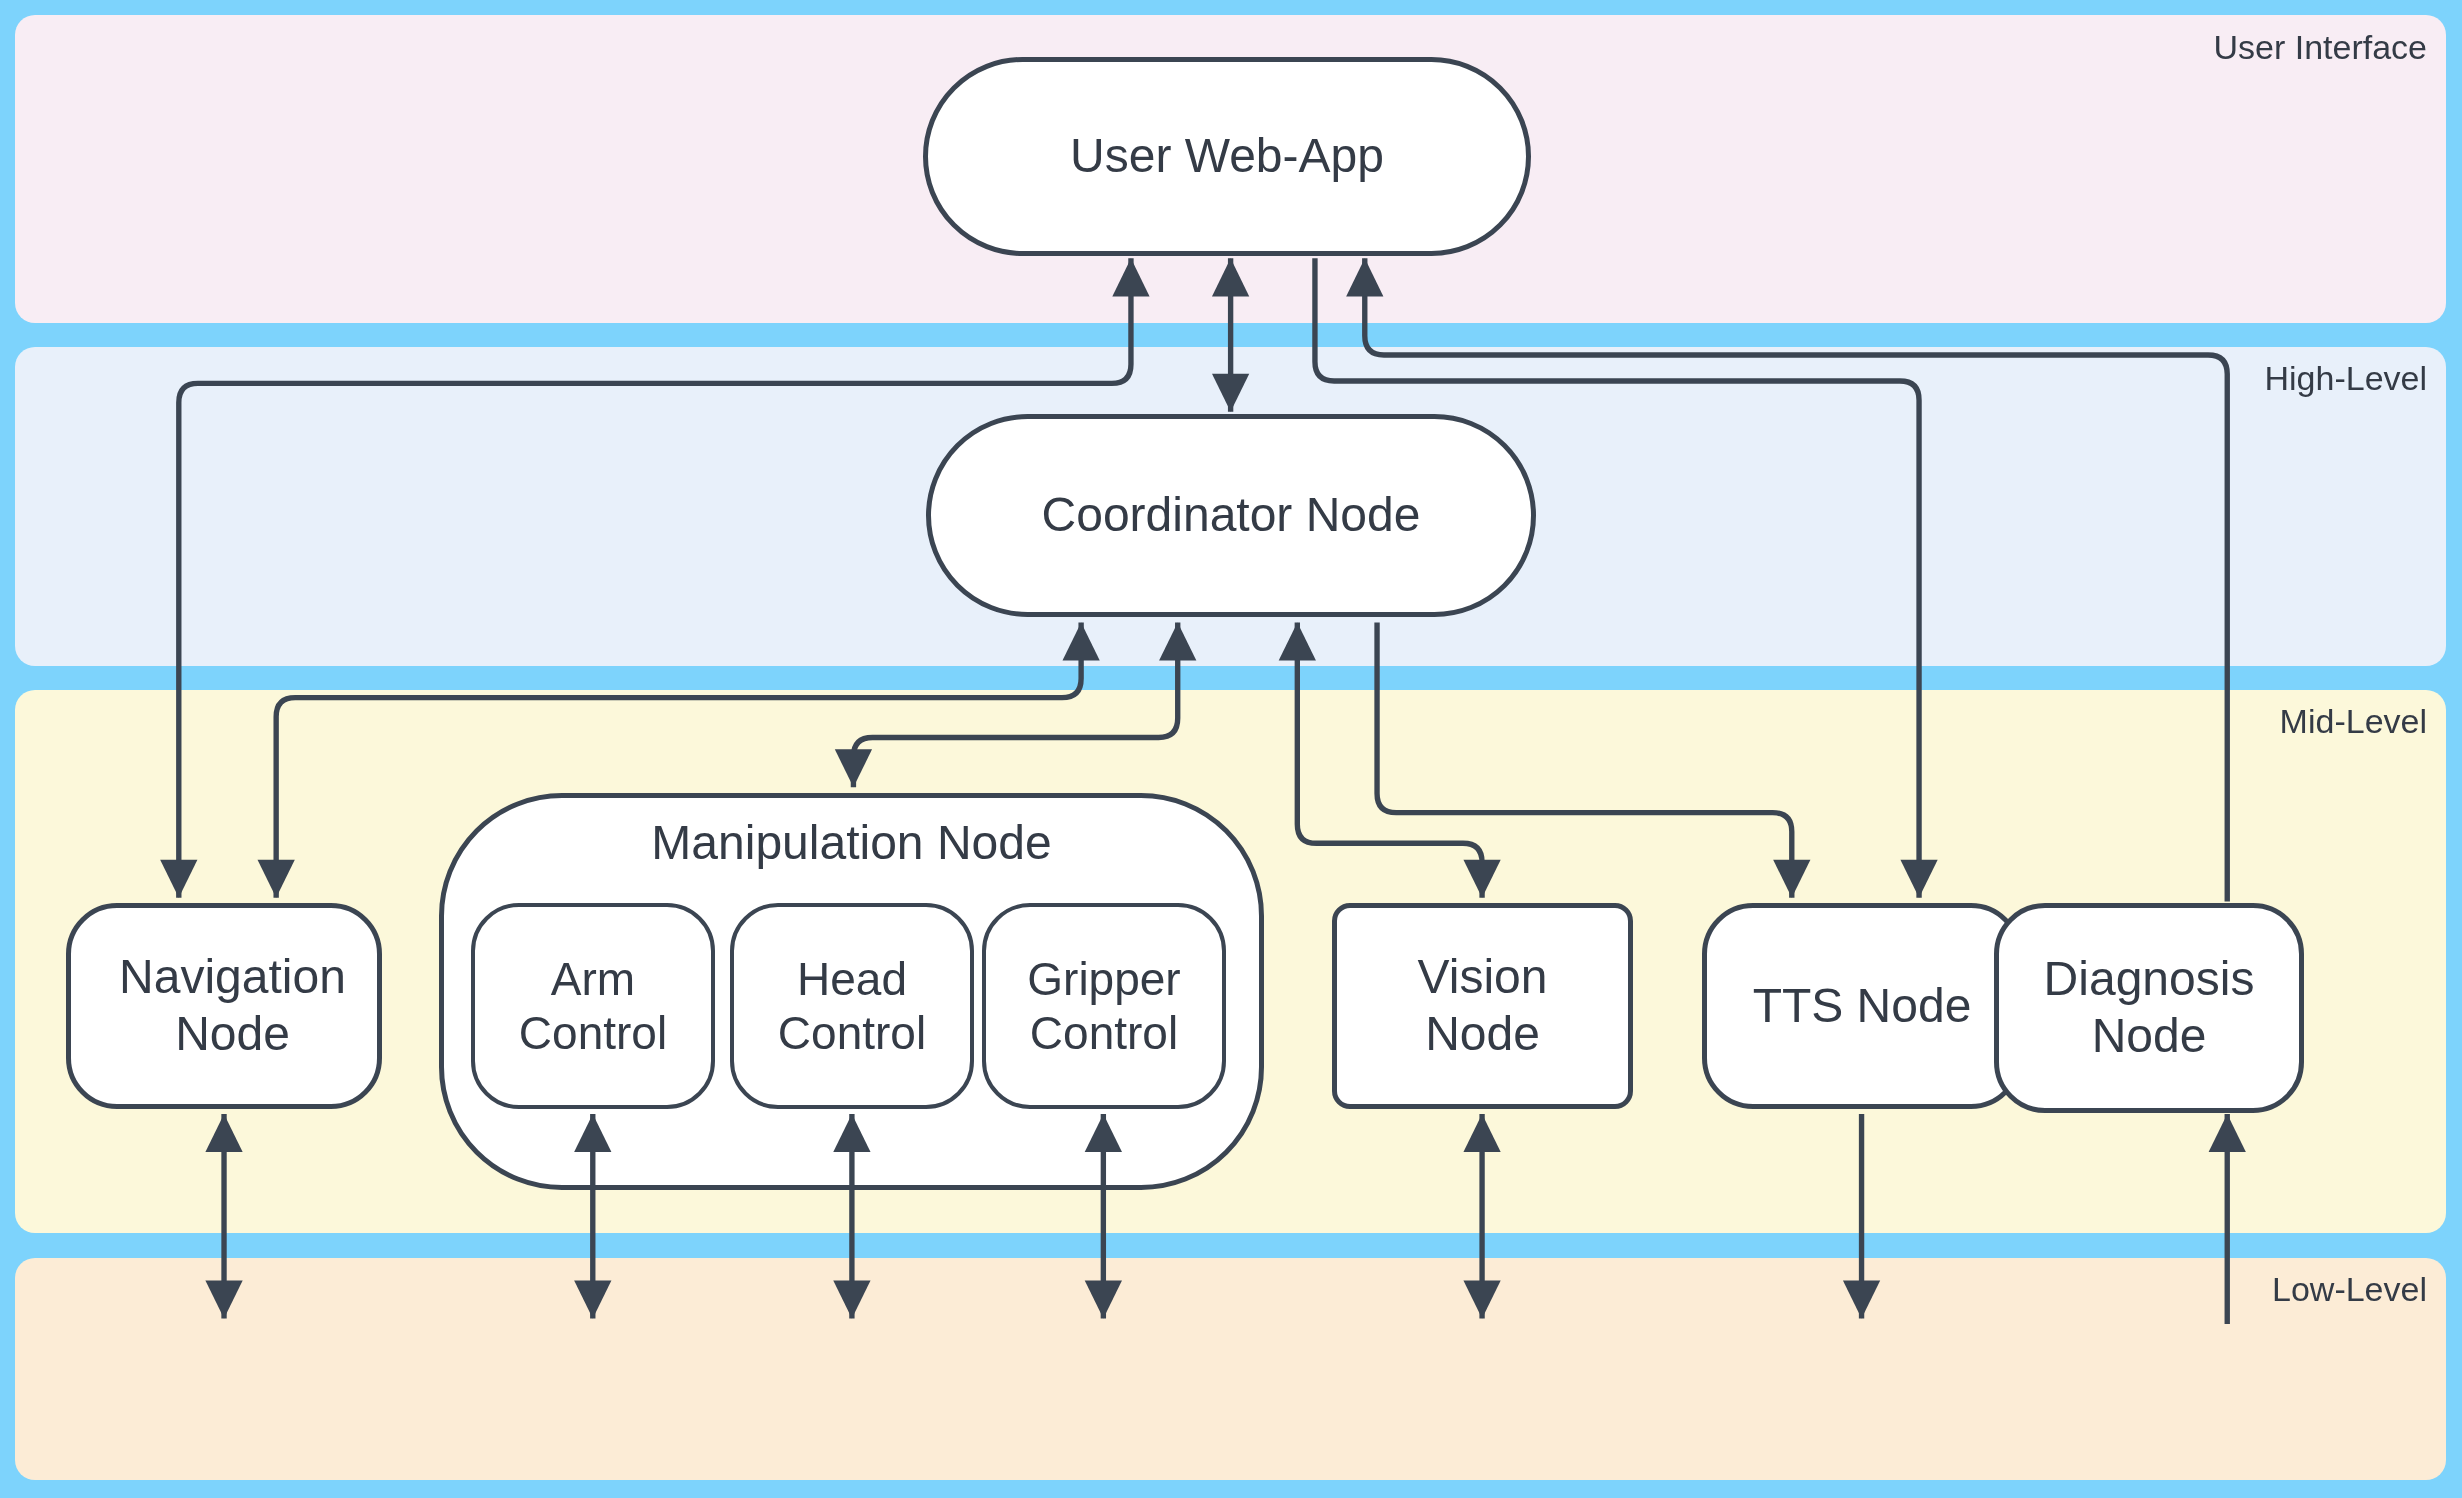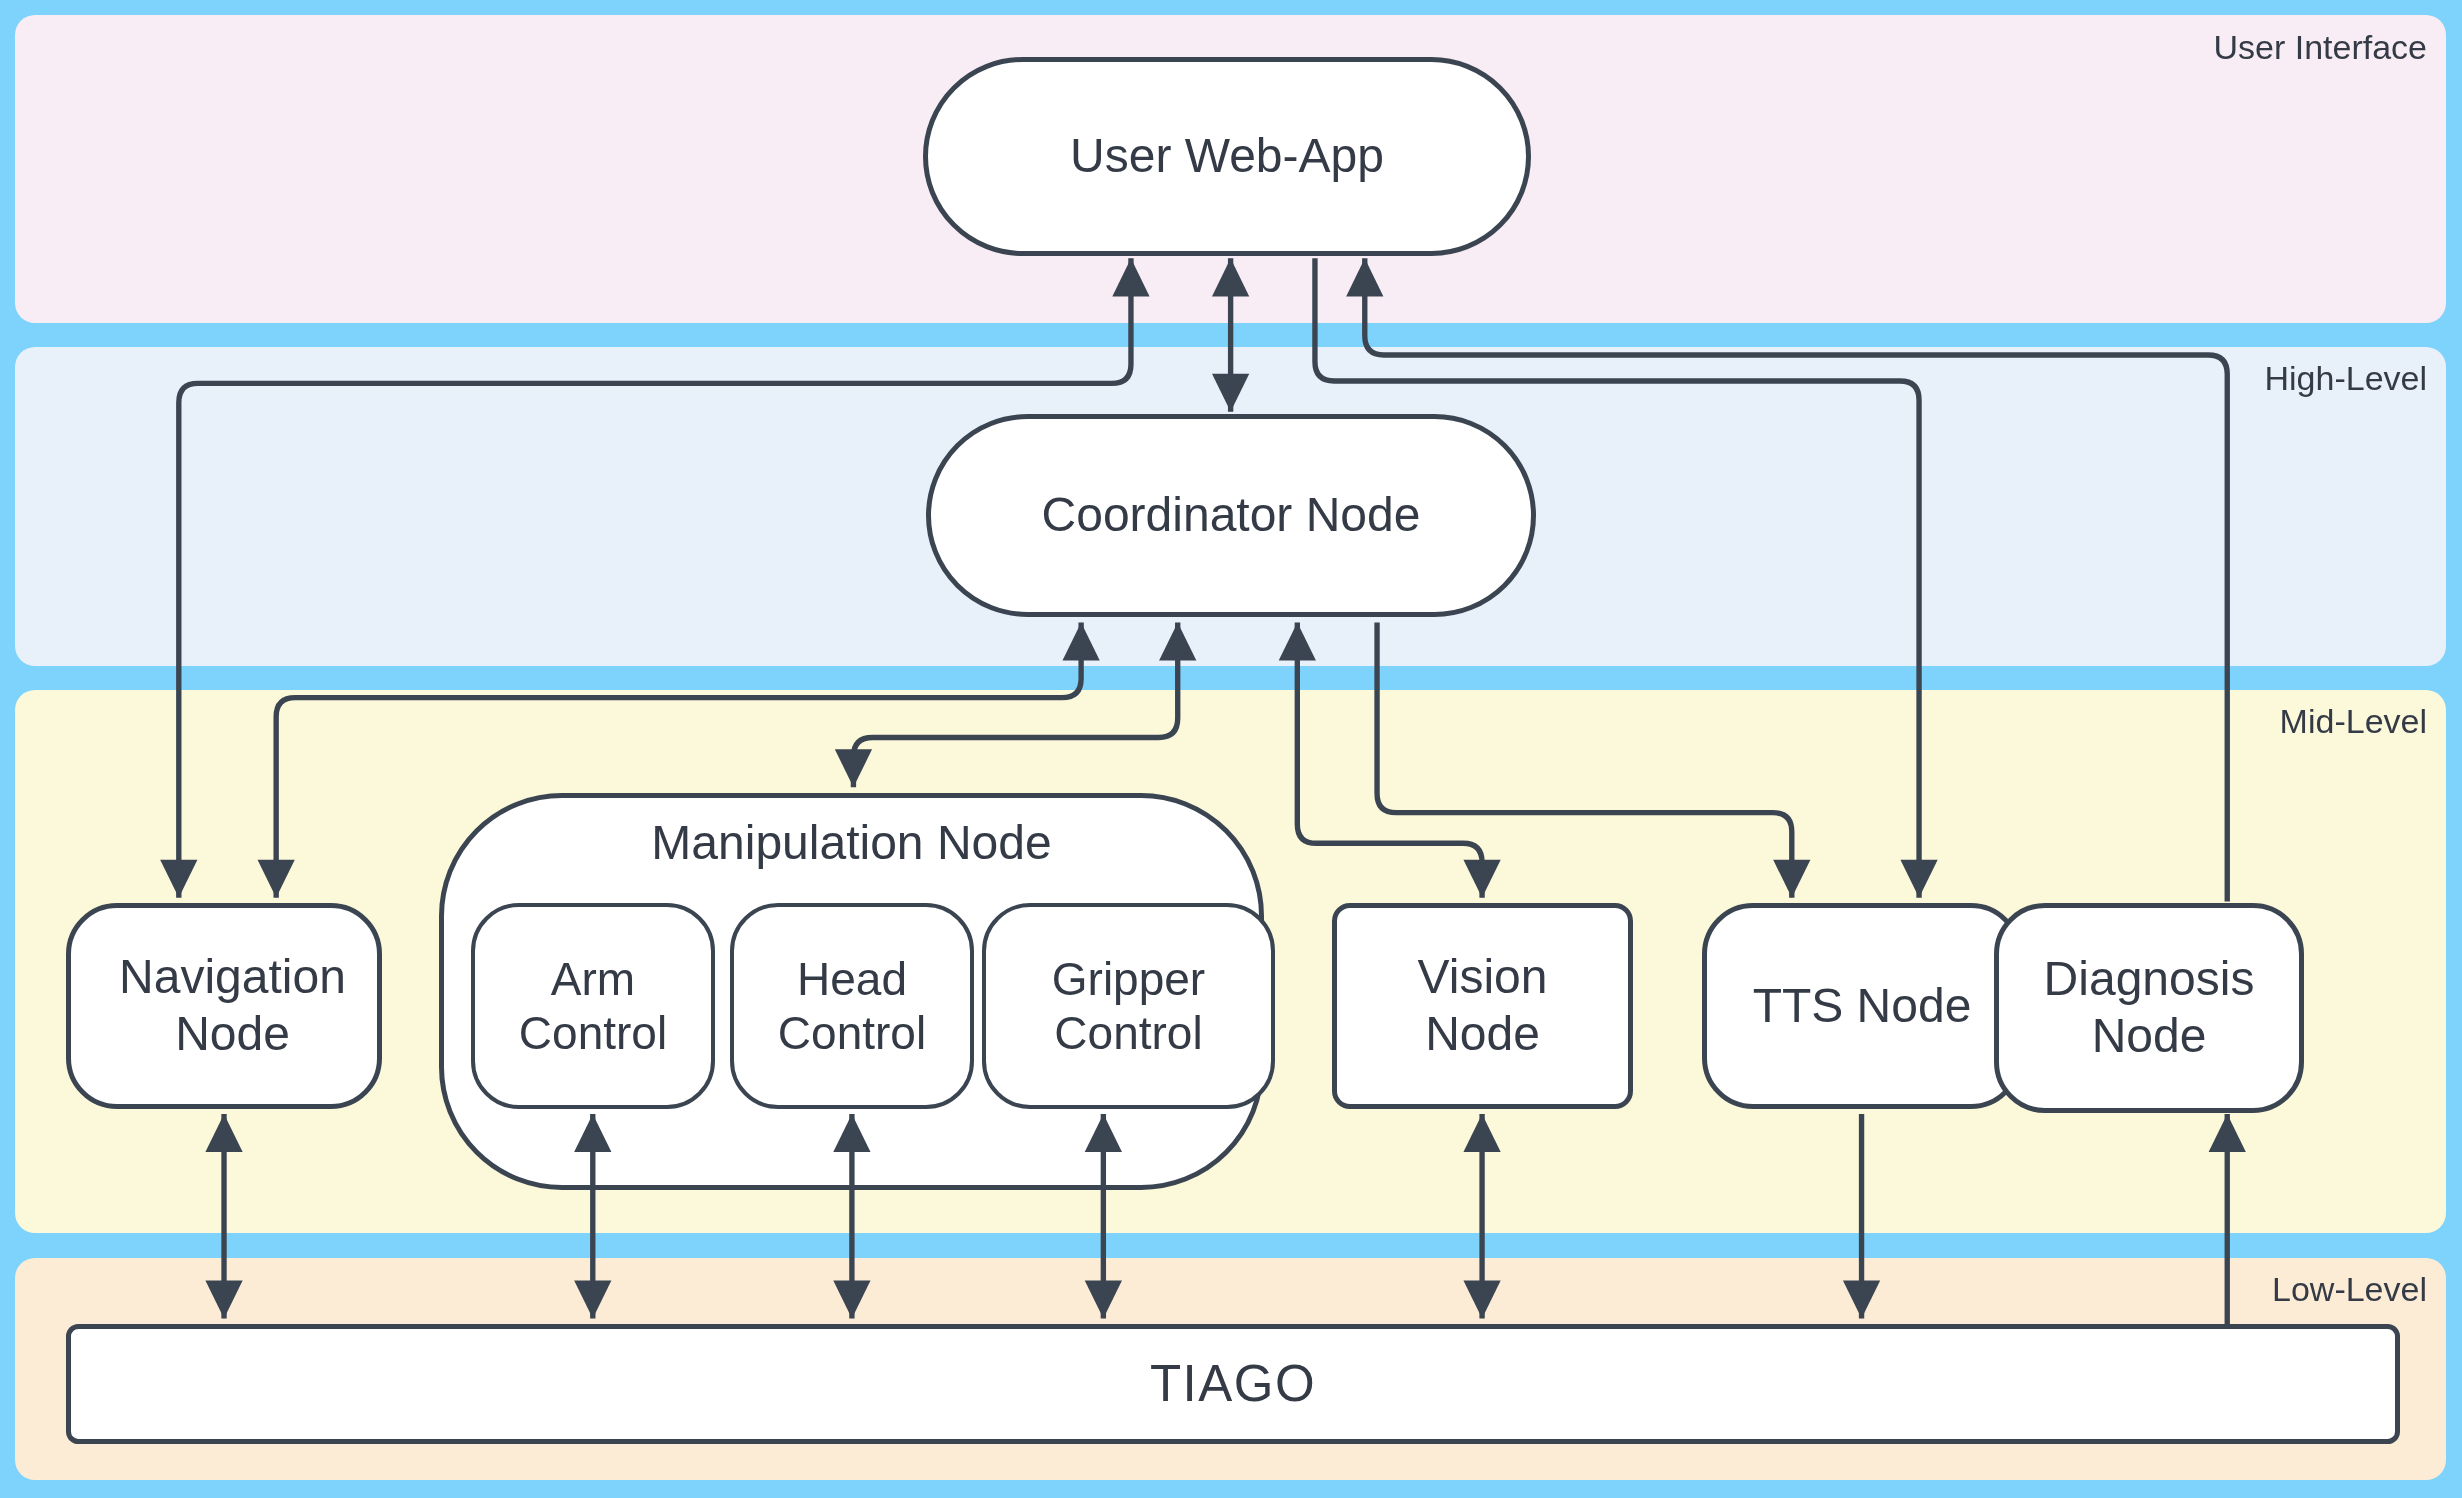--- a/index.html
+++ b/index.html
@@ -84,37 +84,34 @@
     <div class="container-title">Manipulation Node</div>
   </div>
   <div class="node sub-node" style="left:471px; top:903px; width:244px; height:206px; border-radius:48px;">
     <span class="node-label">Arm
 Control</span>
   </div>
   <div class="node sub-node" style="left:730px; top:903px; width:244px; height:206px; border-radius:48px;">
     <span class="node-label">Head
 Control</span>
   </div>
-  <div class="node sub-node" style="left:982px; top:903px; width:293px; height:206px; border-radius:48px;">
+  <div class="node sub-node" style="left:982px; top:903px; width:244px; height:206px; border-radius:48px;">
     <span class="node-label">Gripper
 Control</span>
   </div>
 
   <div class="node" style="left:1332px; top:903px; width:301px; height:206px; border-radius:18px;">
     <span class="node-label">Vision
 Node</span>
   </div>
 
   <div class="node" style="left:1702px; top:903px; width:320px; height:206px; border-radius:51px;">
     <span class="node-label">TTS Node</span>
   </div>
 
   <div class="node" style="left:1994px; top:903px; width:310px; height:210px; border-radius:51px;">
     <span class="node-label">Diagnosis
 Node</span>
   </div>
 
-  <div class="node tiago" style="left:66px; top:1324px; width:2334px; height:120px; border-radius:12.3px;">
-    <span class="node-label">TIAGO</span>
-  </div>
 
 </div>
 
 
 </body></html>

